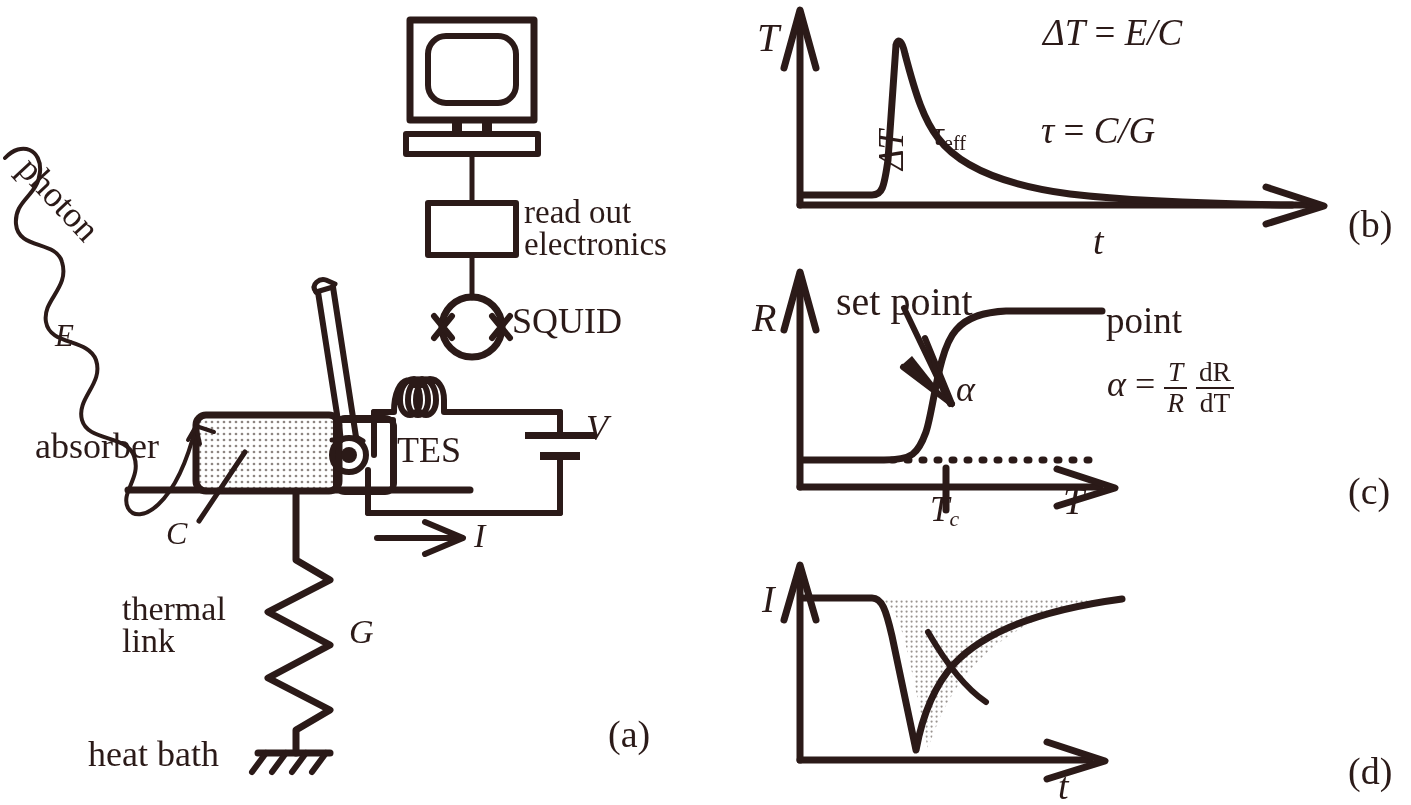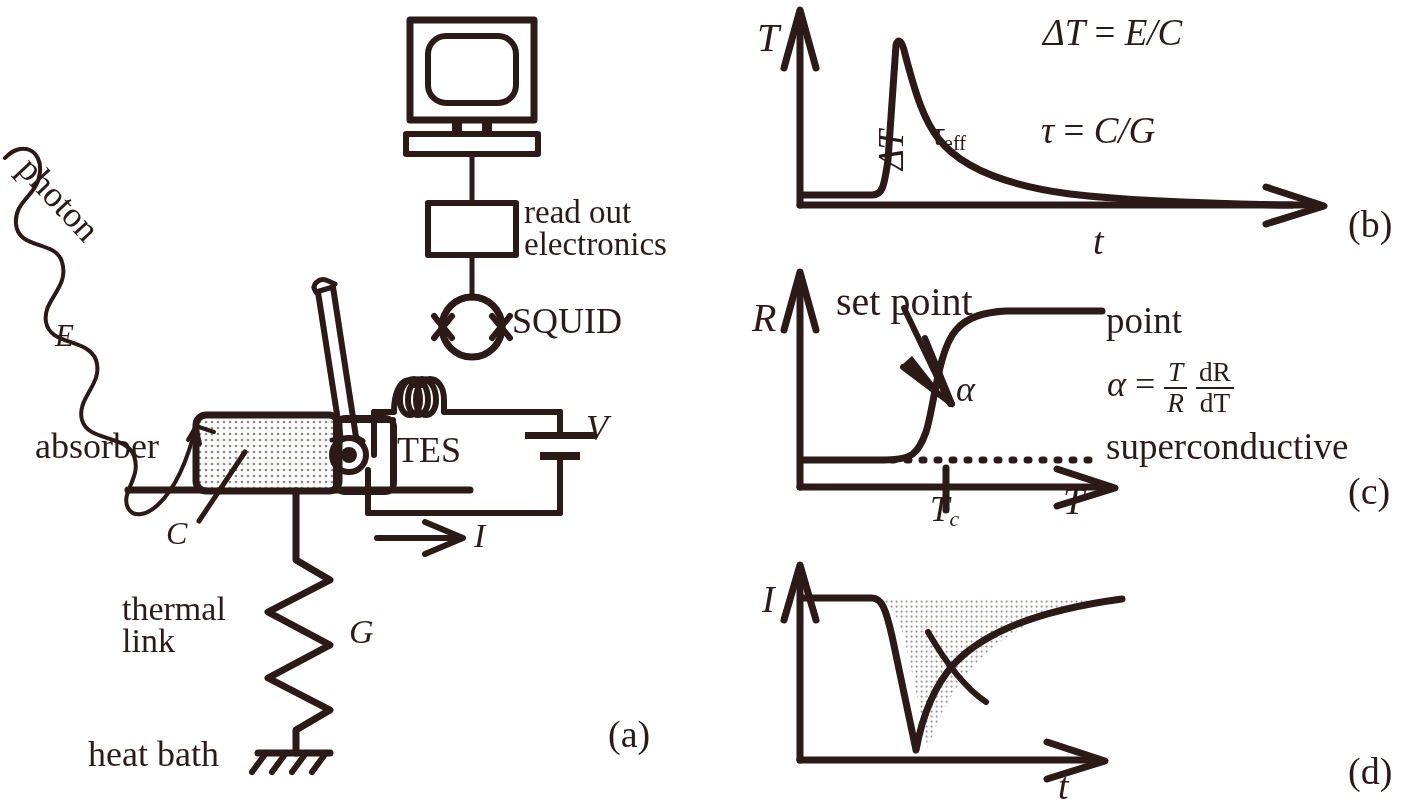--- a/index.html
+++ b/index.html
@@ -222,21 +222,20 @@
       <path class="stroke" d="M125 66 L152 132 L140 107" stroke-width="6"></path>
       <path class="fillk" d="M128 72 L153 136 L134 101 Z"></path>
       <path class="fillk" d="M103 92 L153 136 L112 84 Z"></path>
     </g>
   </svg>
   <div class="lbl serif ital" style="left:752px;top:298px;font-size:40px;">R</div>
   <div class="lbl serif ital" style="left:1063px;top:482px;font-size:38px;">T</div>
   <div class="lbl serif" style="left:836px;top:282px;font-size:40px;">set point</div>
   <div class="lbl serif ital" style="left:956px;top:371px;font-size:36px;">α</div>
   <div class="lbl serif" style="left:1106px;top:302px;font-size:37px;">point</div>
-  <div class="lbl serif" style="left:1106px;top:428px;font-size:37px;">superconductive</div>
   <div class="lbl serif" style="left:930px;top:492px;font-size:35px;">
     <span class="ital">T</span><span class="sub ital">c</span>
   </div>
   <div class="lbl math" style="left:1107px;top:358px;font-size:36px;">
     <span class="ital">α</span>
     <span>=</span>
     <span class="frac" style="font-size:.76em;">
       <span class="num ital">T</span>
       <span class="den ital">R</span>
     </span>

